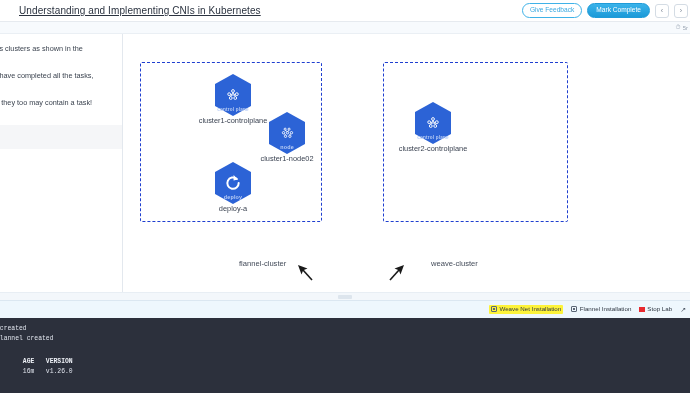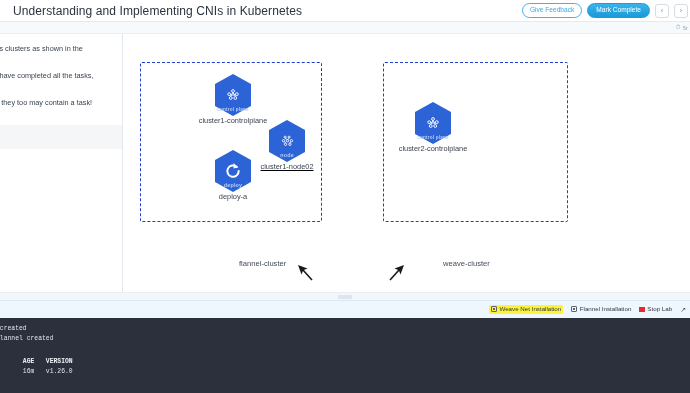--- a/index.html
+++ b/index.html
@@ -11,22 +11,22 @@
   }
   #app { position: relative; width: 690px; height: 393px; }
 
   
   .topbar {
     position: absolute; left: 0; top: 0; width: 690px; height: 22px;
     background: #ffffff; border-bottom: 1px solid #e6eaef;
     display: flex; align-items: center;
   }
   .topbar-title {
-    font-size: 12px; color: #2b3340; letter-spacing: .1px;
-    padding-left: 13px; white-space: nowrap;
+    font-size: 10px; color: #2b3340; letter-spacing: .1px;
+    padding-left: 19px; white-space: nowrap; text-decoration: underline;
   }
   .topbar-right {
     margin-left: auto; display: flex; align-items: center; gap: 5px;
     padding-right: 2px;
   }
   .btn-outline {
     border: 1px solid #3fb2e8; color: #3aa9e0; background: #fff;
     border-radius: 9px; font-size: 6.6px; padding: 3px 7px;
     white-space: nowrap; line-height: 1;
   }
@@ -102,32 +102,32 @@
     text-align: center; line-height: 1; font-weight: bold;
   }
   .hex-tag.two-line { bottom: 3px; font-size: 4.6px; line-height: 1.05; }
   .k8label {
     margin-top: 0; font-size: 7.4px; color: #3a4251; white-space: nowrap;
   }
 
   
   #n-c1cp   { left: 72px;  top: 40px; }
   #n-c1n01  { left: 17px;  top: 78px; }
-  #n-c1n02  { left: 126px; top: 86px; text-decoration: underline; }
-  #n-dep-a  { left: 72px;  top: 116px; }
+  #n-c1n02  { left: 126px; top: 78px; }
+  #n-dep-a  { left: 72px;  top: 128px; }
   
   #n-c2cp   { left: 272px; top: 68px; }
   #n-c2n01  { left: 350px; top: 68px; }
   #n-pod-b  { left: 311px; top: 128px; }
 
   .cluster-caption {
     position: absolute; font-size: 7.6px; color: #434b59; white-space: nowrap;
   }
   #cap-flannel { left: 74px;  top: 225px; padding-left: 42px; }
-  #cap-weave   { left: 320px; top: 225px; }
+  #cap-weave   { left: 308px; top: 225px; }
 
   .cursor-arrow { position: absolute; }
 
   
   .divider {
     position: absolute; left: 0; top: 292px; width: 690px; height: 8px;
     background: #f3f7fb; border-top: 1px solid #e8eef4;
     display: flex; align-items: center; justify-content: center;
   }
   .grip { width: 14px; height: 4px; background: #dde5ed; border-radius: 1px; }

